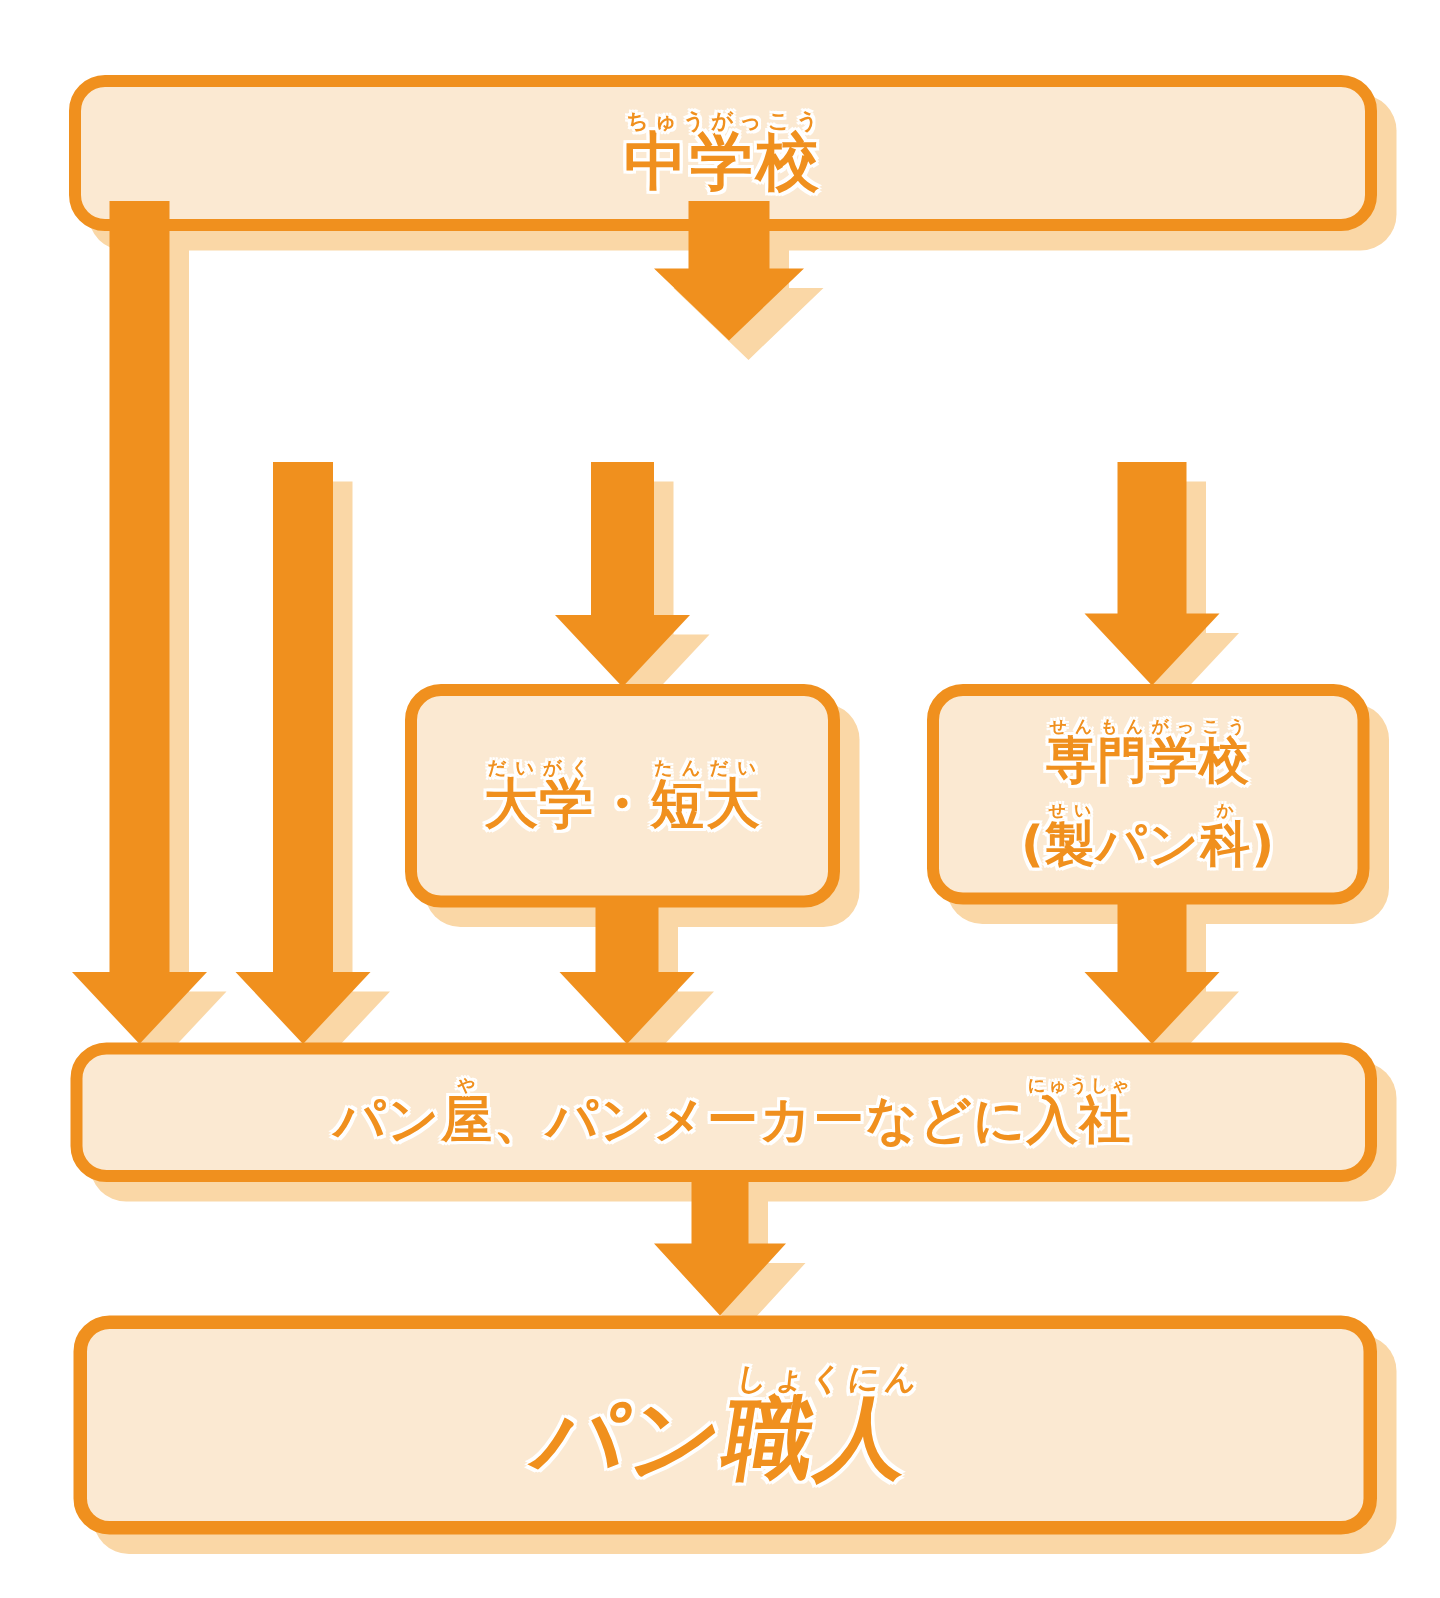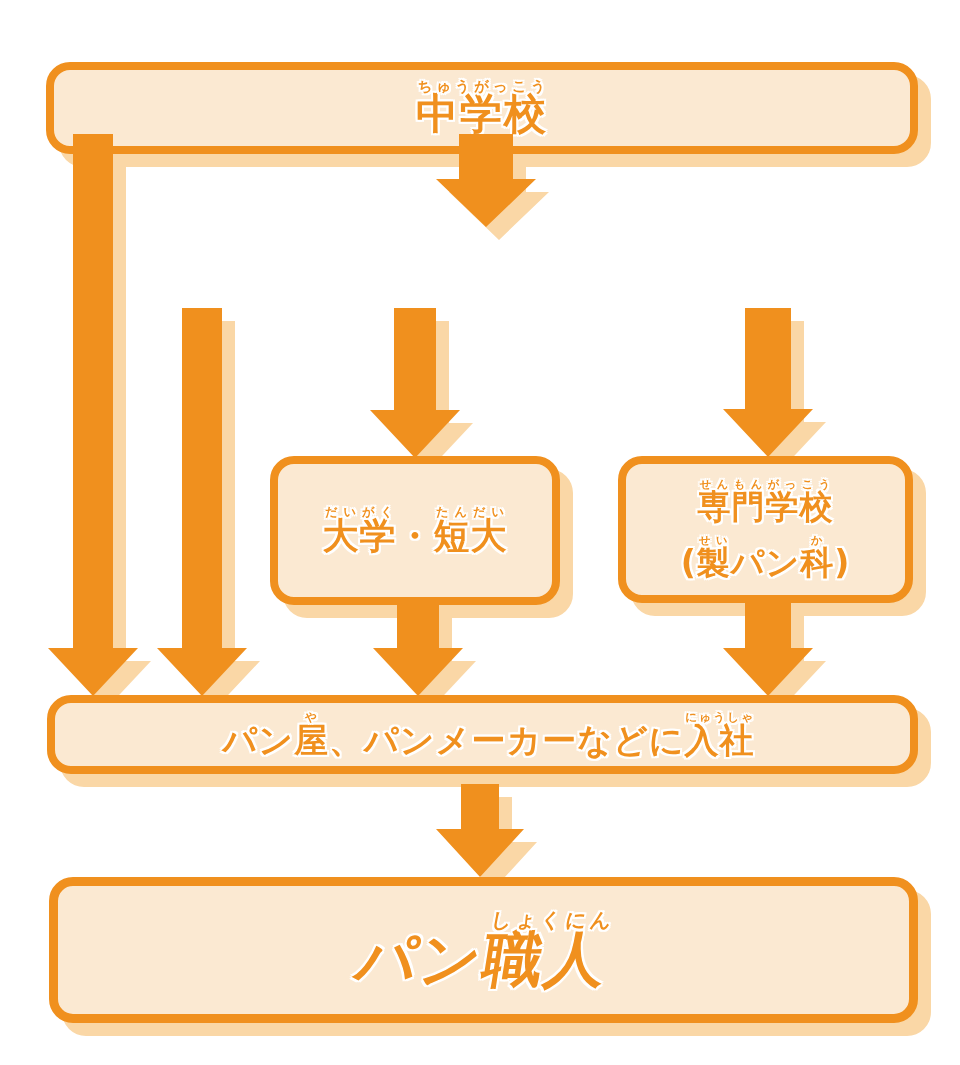--- a/index.html
+++ b/index.html
@@ -49,25 +49,25 @@
   .text-line { line-height: 1.05; white-space: nowrap; }
   .text-line + .text-line { margin-top: 10px; }
   ruby { ruby-align: space-around; }
   rt {
     font-size: 0.34em;
     font-weight: bold;
     letter-spacing: 1px;
     line-height: 1.1;
   }
 
-  .node-chugakko       { left: 46px;  top: 62px;  width: 872px; height: 92px;  }
+  .node-chugakko       { left: 46px;  top: 50px;  width: 872px; height: 104px;  }
   .node-koko           { left: 158px; top: 226px; width: 760px; height: 86px;  }
   .node-daigaku-tandai { left: 270px; top: 456px; width: 290px; height: 149px; }
   .node-senmongakko    { left: 618px; top: 456px; width: 295px; height: 147px; }
-  .node-nyusha         { left: 47px;  top: 695px; width: 871px; height: 79px; padding-left: 12px;  }
+  .node-nyusha         { left: 47px;  top: 695px; width: 871px; height: 93px; padding-left: 12px;  }
   .node-pan-shokunin   { left: 49px;  top: 877px; width: 869px; height: 146px; border-width: 9px; }
 
   .node-chugakko .label,
   .node-koko .label           { font-size: 42px; letter-spacing: 2px; }
   .node-daigaku-tandai .label { font-size: 36px; letter-spacing: 1px; }
   .node-senmongakko .label    { font-size: 33px; letter-spacing: 1px; }
   .node-nyusha .label         { font-size: 34px; letter-spacing: 1px; }
   .node-pan-shokunin .label   {
     font-size: 60px;
     letter-spacing: 2px;

